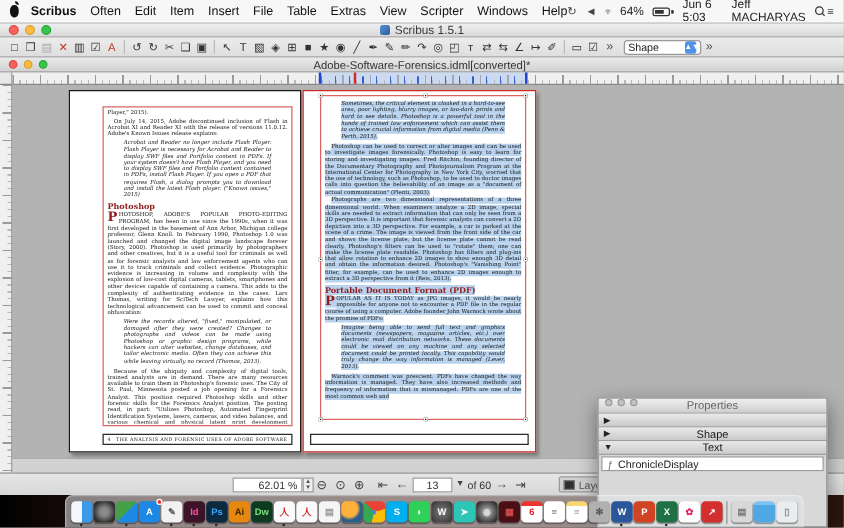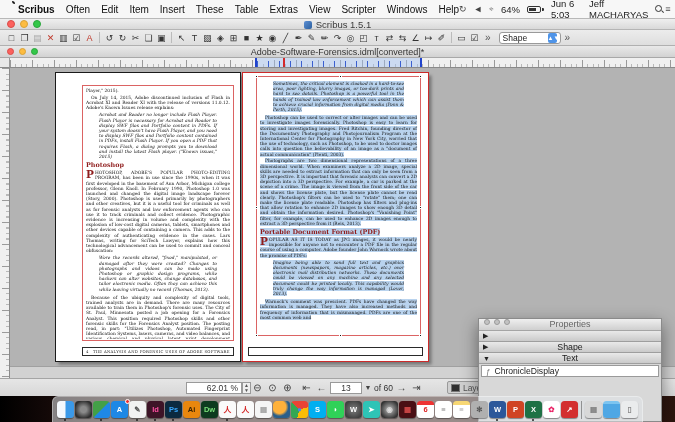--- a/index.html
+++ b/index.html
@@ -121,21 +121,21 @@
 <body>
 
 <div id="menubar">
   <span id="apple-logo"></span>
   <span id="menu-items">
       <span class="mitem bold">Scribus</span>
       <span class="mitem">Often</span>
       <span class="mitem">Edit</span>
       <span class="mitem">Item</span>
       <span class="mitem">Insert</span>
-      <span class="mitem">These</span>
+      <span class="mitem">File</span>
       <span class="mitem">Table</span>
       <span class="mitem">Extras</span>
       <span class="mitem">View</span>
       <span class="mitem">Scripter</span>
       <span class="mitem">Windows</span>
       <span class="mitem">Help</span>
     </span>
   <span id="menu-status">
     <span class="sicon">↻</span>
     <span class="sicon">◄</span>

